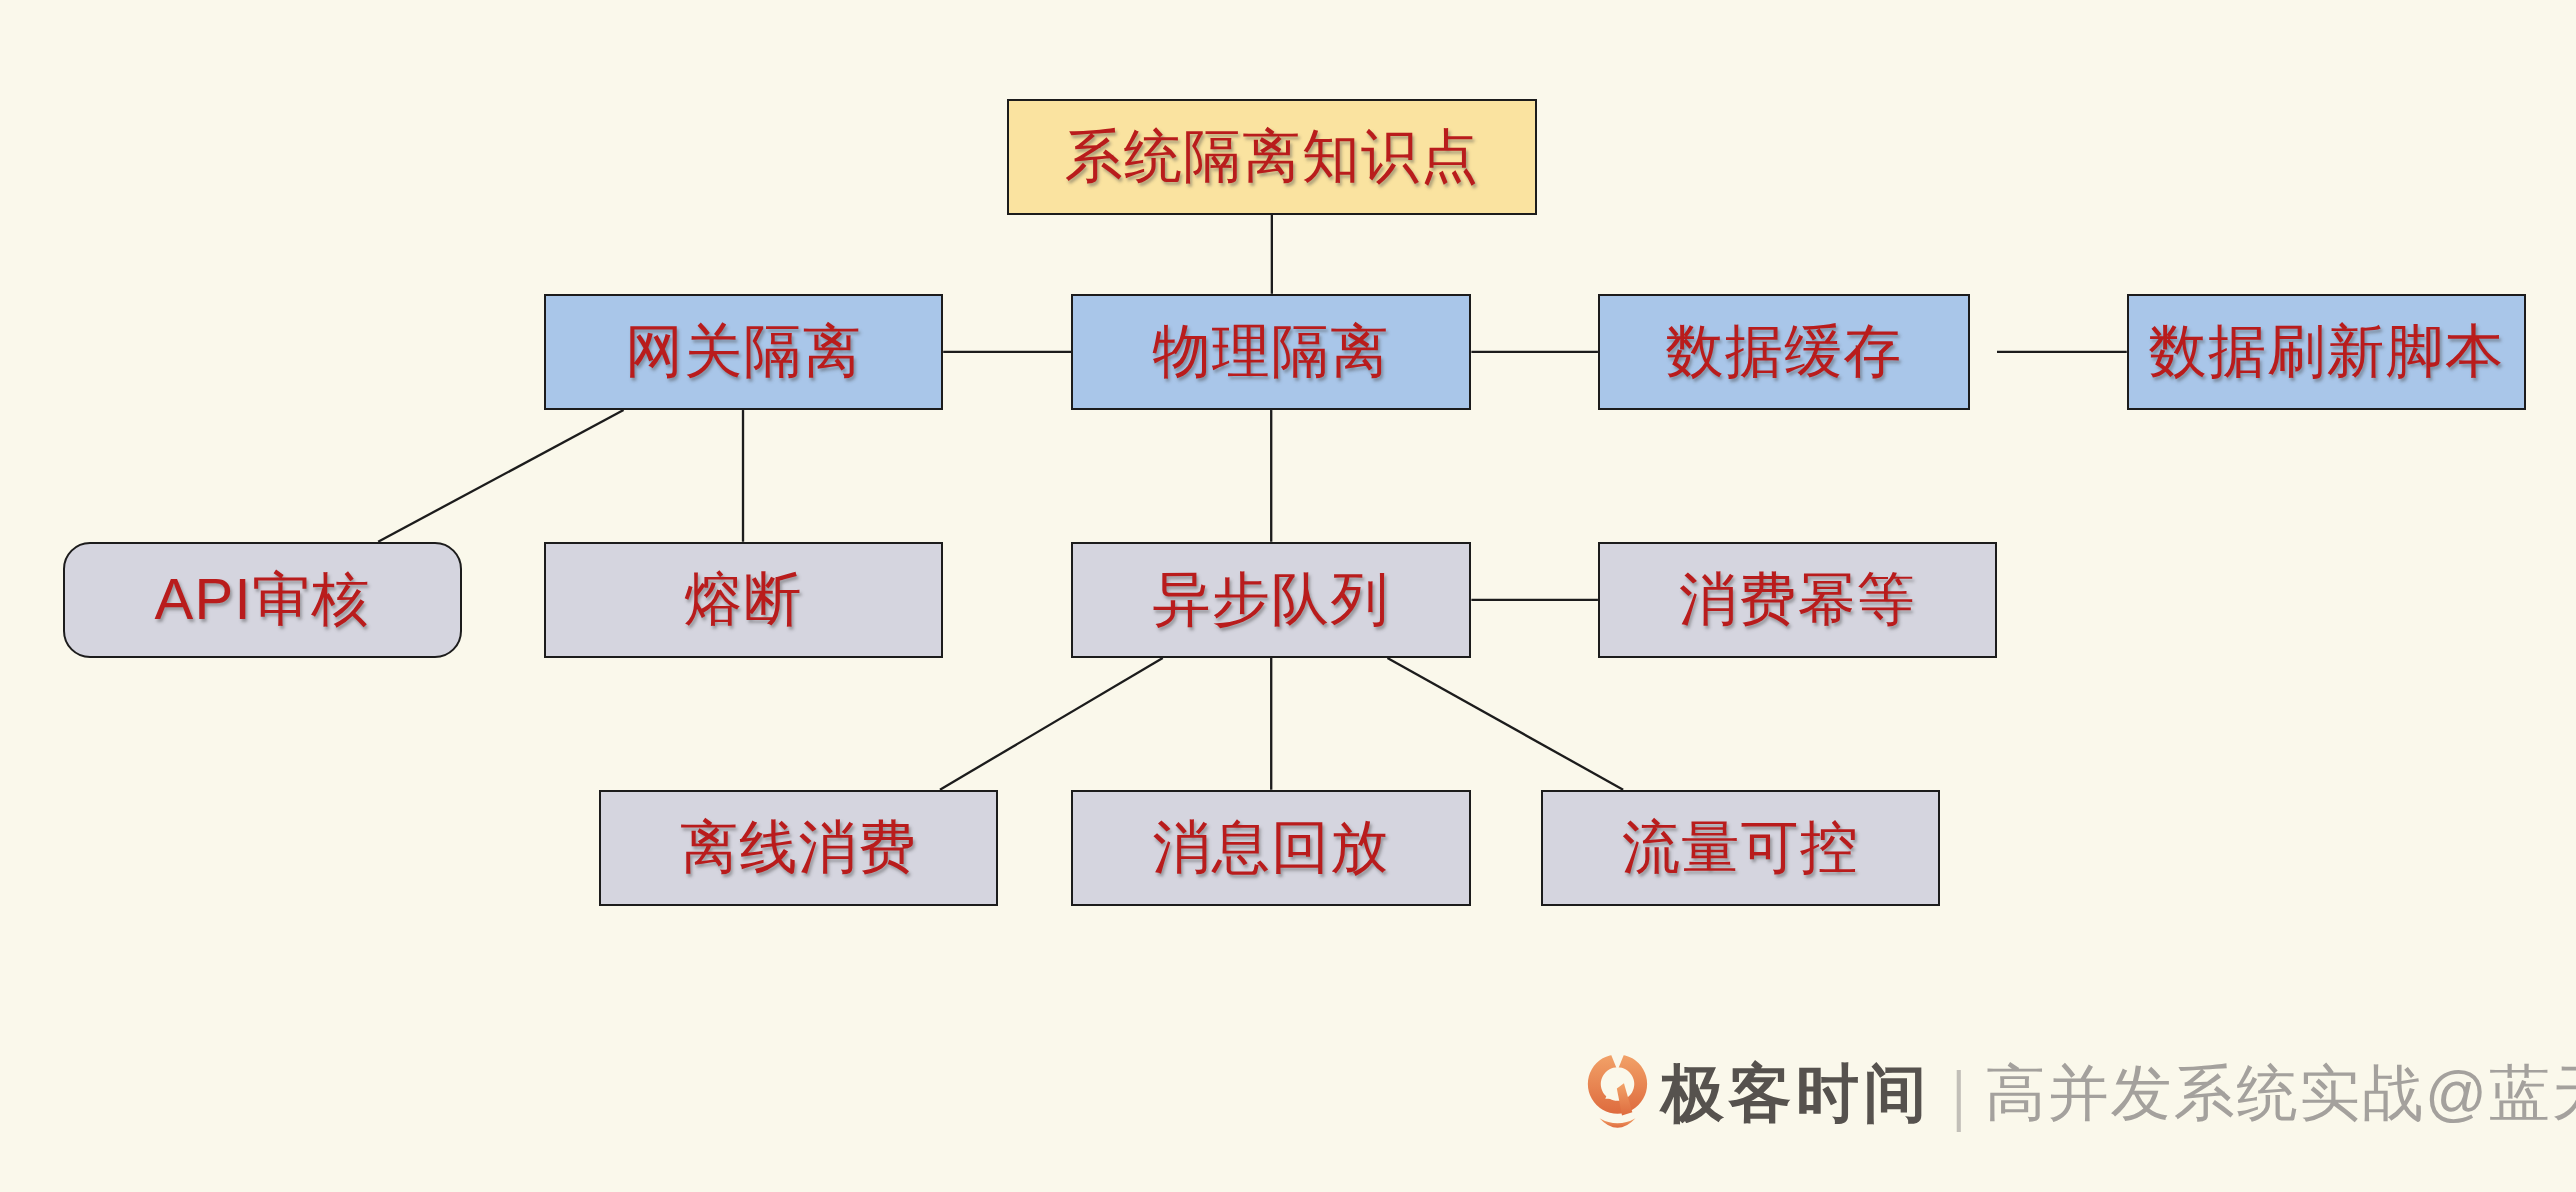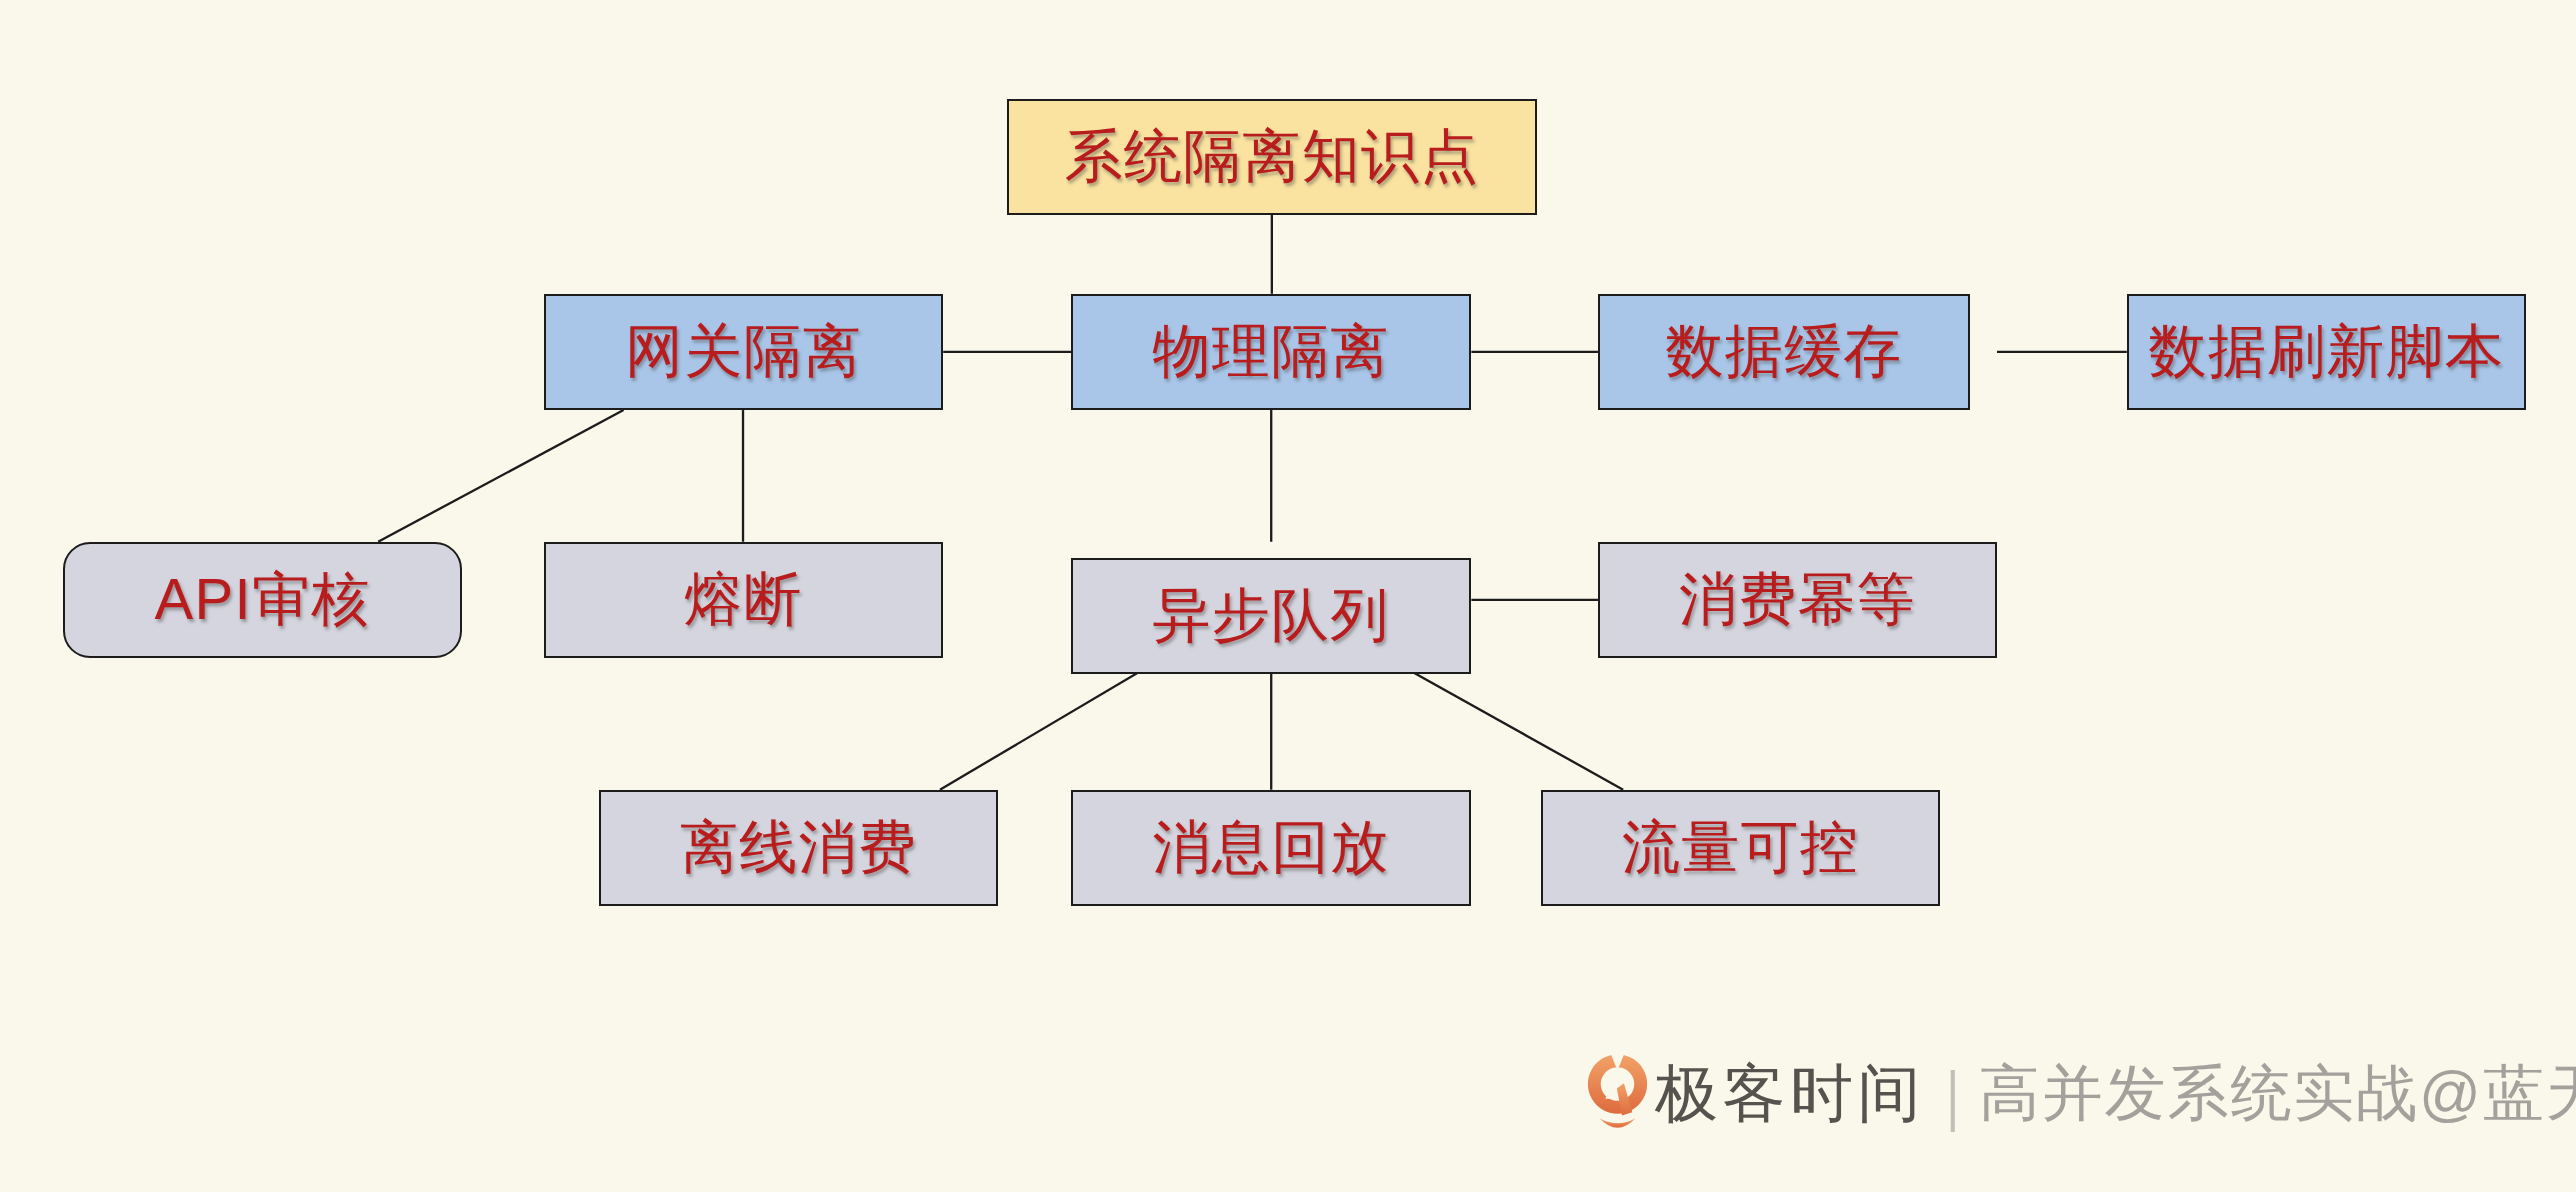--- a/index.html
+++ b/index.html
@@ -28,34 +28,34 @@
     letter-spacing: 1.3px; white-space: nowrap;
     text-shadow: 1.9px 3.2px 3.2px rgba(70,70,70,0.45);
   }
   .n-root       { left: 1007px; top: 99px;  width: 530px; }
   .n-gateway    { left: 544px;  top: 294px;  width: 399px; }
   .n-physical   { left: 1071px; top: 294px;  width: 400px; }
   .n-cache      { left: 1598px; top: 294px;  width: 372px; }
   .n-refresh    { left: 2127px; top: 294px;  width: 399px; }
   .n-api        { left: 63px;   top: 542px;  width: 399px; }
   .n-fuse       { left: 544px;  top: 542px;  width: 399px; }
-  .n-queue      { left: 1071px; top: 558px;  width: 400px; }
+  .n-queue      { left: 1071px; top: 542px;  width: 400px; }
   .n-idempotent { left: 1598px; top: 542px;  width: 399px; }
   .n-offline    { left: 599px;  top: 790px; width: 399px; }
   .n-replay     { left: 1071px; top: 790px; width: 400px; }
   .n-traffic    { left: 1541px; top: 790px; width: 399px; }
 
   .watermark {
     position: absolute; left: 1584px; top: 1052px; height: 84px;
     display: flex; align-items: center;
   }
   .wm-logo { width: 67px; height: 82px; flex: 0 0 auto; }
   .wm-brand {
-    margin-left: 4px;
-    font-size: 63px; font-weight: 400; color: #56524E;
+    margin-left: 10px;
+    font-size: 63px; font-weight: 700; color: #56524E;
     letter-spacing: 4.5px; white-space: nowrap;
   }
   .wm-divider {
     margin: 0 17px 0 19.4px;
     font-size: 67px; font-weight: 300; color: #C2BFB8;
     transform: scaleX(0.75);
   }
   .wm-course {
     font-size: 61px; font-weight: 500; color: #A4A19D;
     letter-spacing: 1.9px; white-space: nowrap;

